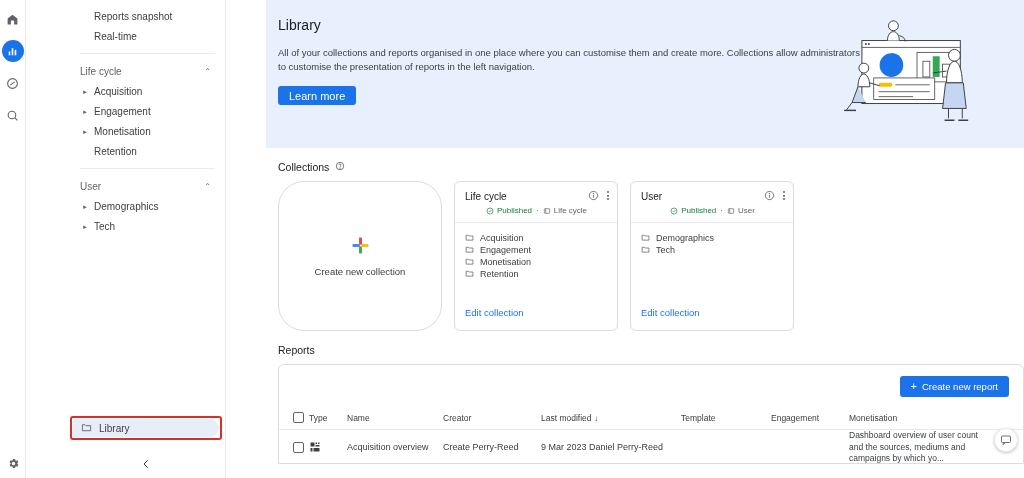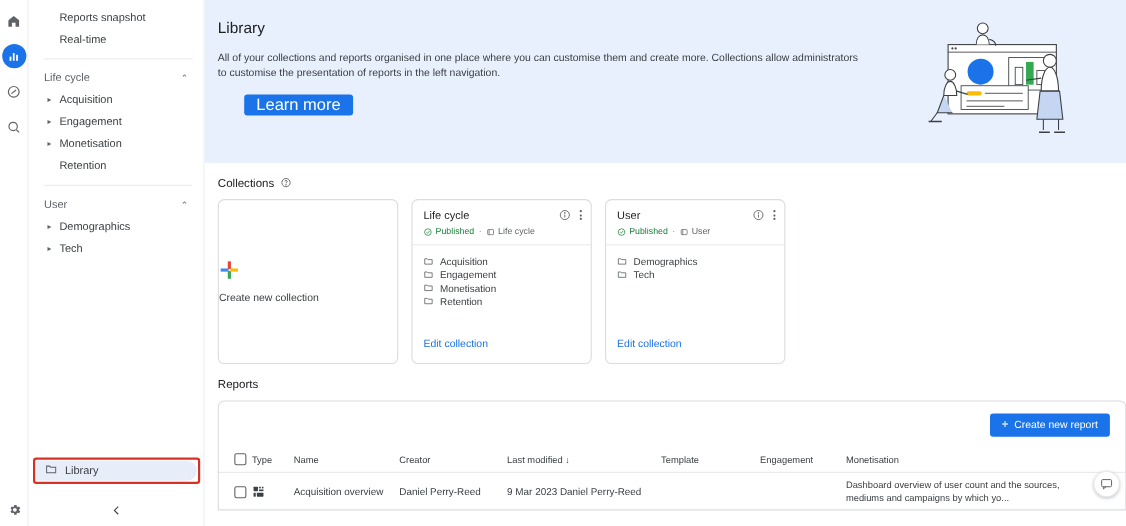--- a/index.html
+++ b/index.html
@@ -3,21 +3,21 @@
 <meta charset="utf-8">
 <style>
   * { box-sizing: border-box; margin:0; padding:0; }
   html, body {
     width: 1024px; height: 478px;
     font-family: "Liberation Sans", sans-serif;
     background: #ffffff;
     overflow: hidden;
     color: #202124;
   }
-  #app { position: relative; width:1024px; height:478px; display:flex; }
+  #app { position: relative; width:1024px; height:478px; display:flex;gap:40px; }
 
   
   .rail {
     width: 26px; height: 478px;
     background:#fff;
     border-right:1px solid #e8eaed;
     display:flex; flex-direction:column; align-items:center;
     padding-top: 8px;
     flex: 0 0 26px;
     position: relative;
@@ -89,48 +89,48 @@
     padding: 17px 0 0 12px;
   }
   .hero h1 { font-size:14px; font-weight:400; color:#202124; margin-bottom:13px; }
   .hero p {
     font-size:9.5px; color:#3c4043; line-height:1.45;
     max-width:585px; margin-bottom:12px;
   }
   .btn-primary {
     display:inline-flex; align-items:center; justify-content:center;
     background:#1a73e8; color:#fff; border:none; border-radius:3px;
-    font-size:15px; height:19px; padding:0 11px;
-    font-family:"Liberation Sans", sans-serif; cursor:pointer;margin-left:24px;
+    font-size:11px; height:19px; padding:0 11px;
+    font-family:"Liberation Sans", sans-serif; cursor:pointer;
   }
   .hero-art { position:absolute; right:22px; top:12px; width:168px; height:124px; }
 
   
   .sec-title {
     font-size:10.5px; color:#202124; font-weight:400;
     display:flex; align-items:flex-start; gap:6px;
     padding: 13px 0 8px 12px;
   }
   .help-icon { width:10px; height:10px; color:#5f6368; }
 
   .cards { display:flex; gap:12px; padding-left:12px; }
   .card {
     width:164px; height:150px; background:#fff;
     border:1px solid #dadce0; border-radius:6px;
     display:flex; flex-direction:column;
   }
   .card-new {
-    align-items:flex-start; justify-content:center; gap:11px;
+    align-items:center; justify-content:center; gap:11px;border-radius:26px;
   }
   .plus-g { width:19px; height:19px; }
   .card-new-label { font-size:9.5px; color:#3c4043; }
 
   .card-head { padding:9px 9px 7px 10px; position:relative; border-bottom:1px solid #e8eaed; }
   .card-title { font-size:10px; color:#202124; margin-bottom:4px; }
-  .card-meta { display:flex; align-items:center; gap:4px; font-size:8px; color:#5f6368; }
+  .card-meta { display:flex; align-items:center; gap:4px; font-size:8px; color:#5f6368;justify-content:center; }
   .pub { display:inline-flex; align-items:center; gap:3px; color:#188038; }
   .pub svg { width:8px; height:8px; }
   .meta-coll { display:inline-flex; align-items:center; gap:3px; color:#5f6368; }
   .meta-coll svg { width:8px; height:8px; }
   .card-head-actions { position:absolute; right:8px; top:8px; display:flex; align-items:center; gap:8px; }
   .card-head-actions svg { width:11px; height:11px; color:#5f6368; }
   .kebab { display:flex; flex-direction:column; gap:1.5px; align-items:center; }
   .kebab i { width:2px; height:2px; border-radius:50%; background:#5f6368; display:block; }
 
   .card-body { flex:1 1 auto; padding:9px 10px 0 10px; }
@@ -530,21 +530,21 @@
               <svg viewBox="0 0 24 24" fill="currentColor">
                 <rect x="3" y="3" width="8" height="8" rx="1"></rect>
                 <rect x="13" y="3" width="3" height="3"></rect>
                   <rect x="18" y="3" width="3" height="3"></rect>
                 <rect x="13" y="8" width="8" height="3"></rect>
                 <rect x="3" y="14" width="4" height="7"></rect>
                 <rect x="9" y="14" width="12" height="7" rx="1"></rect>
               </svg>
             </td>
             <td class="col-name">Acquisition overview</td>
-            <td class="col-creator">Daniel Perry-Reed</td>
+            <td class="col-creator">Create Perry-Reed</td>
             <td class="col-mod">9 Mar 2023 Daniel Perry-Reed</td>
             <td class="col-tmpl"></td>
             <td class="col-coll"></td>
             <td class="col-desc">
               <div class="desc">Dashboard overview of user count and the sources, mediums and campaigns by which yo...</div>
             </td>
             <td class="col-act">
               <span class="kebab">
                   <i></i>
                   <i></i>

